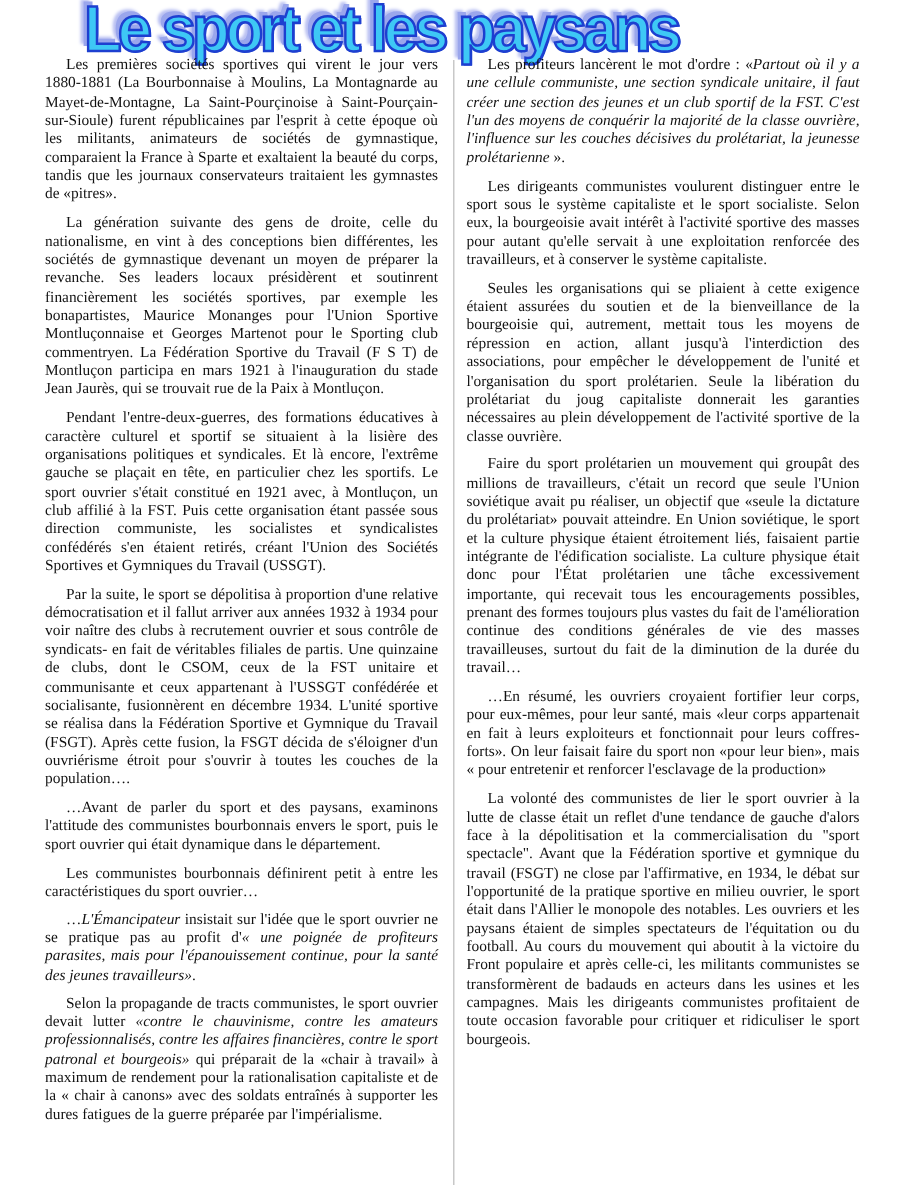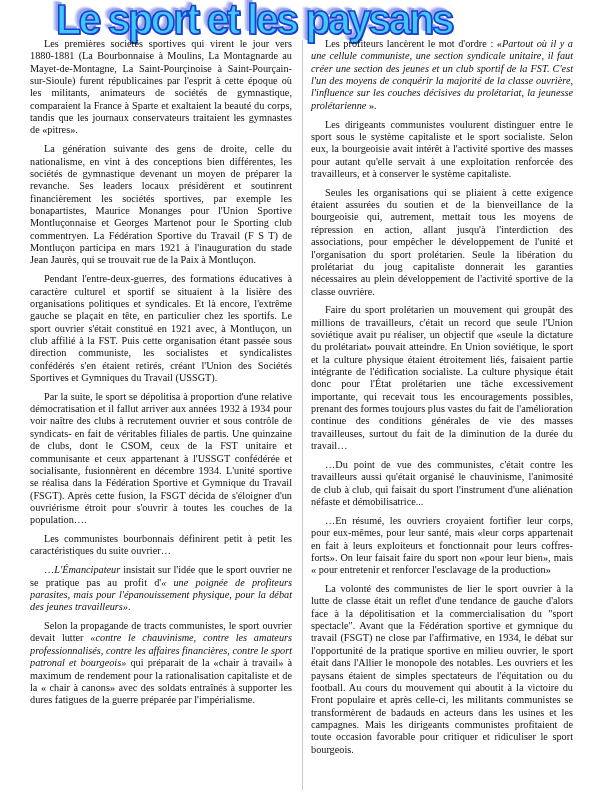--- a/index.html
+++ b/index.html
@@ -27,29 +27,29 @@
 
 <div class="title-wrap">
   <span class="title">Le sport et les paysans</span>
 </div>
 
 <div class="col col-left">
   <p>Les premières sociétés sportives qui virent le jour vers 1880-1881 (La Bourbonnaise à Moulins, La Montagnarde au Mayet-de-Montagne, La Saint-Pourçinoise à Saint-Pourçain-sur-Sioule) furent républicaines par l'esprit à cette époque où les militants, animateurs de sociétés de gymnastique, comparaient la France à Sparte et exaltaient la beauté du corps, tandis que les journaux conservateurs traitaient les gymnastes de «pitres».</p>
   <p>La génération suivante des gens de droite, celle du nationalisme, en vint à des conceptions bien différentes, les sociétés de gymnastique devenant un moyen de préparer la revanche. Ses leaders locaux présidèrent et soutinrent financièrement les sociétés sportives, par exemple les bonapartistes, Maurice Monanges pour l'Union Sportive Montluçonnaise et Georges Martenot pour le Sporting club commentryen. La Fédération Sportive du Travail (F S T) de Montluçon participa en mars 1921 à l'inauguration du stade Jean Jaurès, qui se trouvait rue de la Paix à Montluçon.</p>
   <p>Pendant l'entre-deux-guerres, des formations éducatives à caractère culturel et sportif se situaient à la lisière des organisations politiques et syndicales. Et là encore, l'extrême gauche se plaçait en tête, en particulier chez les sportifs. Le sport ouvrier s'était constitué en 1921 avec, à Montluçon, un club affilié à la FST. Puis cette organisation étant passée sous direction communiste, les socialistes et syndicalistes confédérés s'en étaient retirés, créant l'Union des Sociétés Sportives et Gymniques du Travail (USSGT).</p>
   <p>Par la suite, le sport se dépolitisa à proportion d'une relative démocratisation et il fallut arriver aux années 1932 à 1934 pour voir naître des clubs à recrutement ouvrier et sous contrôle de syndicats- en fait de véritables filiales de partis. Une quinzaine de clubs, dont le CSOM, ceux de la FST unitaire et communisante et ceux appartenant à l'USSGT confédérée et socialisante, fusionnèrent en décembre 1934. L'unité sportive se réalisa dans la Fédération Sportive et Gymnique du Travail (FSGT). Après cette fusion, la FSGT décida de s'éloigner d'un ouvriérisme étroit pour s'ouvrir à toutes les couches de la population….</p>
-  <p>Les communistes bourbonnais définirent petit à petit les caractéristiques du suite ouvrier…</p>
-  <p><span>…</span><em>L'Émancipateur</em><span> insistait sur l'idée que le sport ouvrier ne se pratique pas au profit d'</span><em>« une poignée de profiteurs parasites, mais pour l'épanouissement physique, pour la débat des jeunes travailleurs»</em><span>.</span></p>
+  <p>…Avant de parler du sport et des paysans, examinons l'attitude des communistes bourbonnais envers le sport, puis le sport ouvrier qui était dynamique dans le département.</p>
+  <p>Les communistes bourbonnais définirent petit à entre les caractéristiques du sport ouvrier…</p>
+  <p><span>…</span><em>L'Émancipateur</em><span> insistait sur l'idée que le sport ouvrier ne se pratique pas au profit d'</span><em>« une poignée de profiteurs parasites, mais pour l'épanouissement continue, pour la santé des jeunes travailleurs»</em><span>.</span></p>
   <p><span>Selon la propagande de tracts communistes, le sport ouvrier devait lutter </span><em>«contre le chauvinisme, contre les amateurs professionnalisés, contre les affaires financières, contre le sport patronal et bourgeois»</em><span> qui préparait de la «chair à travail» à maximum de rendement pour la rationalisation capitaliste et de la « chair à canons» avec des soldats entraînés à supporter les dures fatigues de la guerre préparée par l'impérialisme.</span></p>
 
 </div>
 
 <div class="divider"></div>
 
 <div class="col col-right">
   <p><span>Les profiteurs lancèrent le mot d'ordre : «</span><em>Partout où il y a une cellule communiste, une section syndicale unitaire, il faut créer une section des jeunes et un club sportif de la FST. C'est l'un des moyens de conquérir la majorité de la classe ouvrière, l'influence sur les couches décisives du prolétariat, la jeunesse prolétarienne</em><span> ».</span></p>
   <p>Les dirigeants communistes voulurent distinguer entre le sport sous le système capitaliste et le sport socialiste. Selon eux, la bourgeoisie avait intérêt à l'activité sportive des masses pour autant qu'elle servait à une exploitation renforcée des travailleurs, et à conserver le système capitaliste.</p>
   <p>Seules les organisations qui se pliaient à cette exigence étaient assurées du soutien et de la bienveillance de la bourgeoisie qui, autrement, mettait tous les moyens de répression en action, allant jusqu'à l'interdiction des associations, pour empêcher le développement de l'unité et l'organisation du sport prolétarien. Seule la libération du prolétariat du joug capitaliste donnerait les garanties nécessaires au plein développement de l'activité sportive de la classe ouvrière.</p>
   <p>Faire du sport prolétarien un mouvement qui groupât des millions de travailleurs, c'était un record que seule l'Union soviétique avait pu réaliser, un objectif que «seule la dictature du prolétariat» pouvait atteindre. En Union soviétique, le sport et la culture physique étaient étroitement liés, faisaient partie intégrante de l'édification socialiste. La culture physique était donc pour l'État prolétarien une tâche excessivement importante, qui recevait tous les encouragements possibles, prenant des formes toujours plus vastes du fait de l'amélioration continue des conditions générales de vie des masses travailleuses, surtout du fait de la diminution de la durée du travail…</p>
-  <p>…Du point de vue des communistes, c'était contre les travailleurs aussi qu'était organisé le chauvinisme, l'animosité de club à club, qui faisait du sport l'instrument d'une aliénation néfaste et démobilisatrice...</p>
   <p>…En résumé, les ouvriers croyaient fortifier leur corps, pour eux-mêmes, pour leur santé, mais «leur corps appartenait en fait à leurs exploiteurs et fonctionnait pour leurs coffres-forts». On leur faisait faire du sport non «pour leur bien», mais « pour entretenir et renforcer l'esclavage de la production»</p>
   <p>La volonté des communistes de lier le sport ouvrier à la lutte de classe était un reflet d'une tendance de gauche d'alors face à la dépolitisation et la commercialisation du "sport spectacle". Avant que la Fédération sportive et gymnique du travail (FSGT) ne close par l'affirmative, en 1934, le débat sur l'opportunité de la pratique sportive en milieu ouvrier, le sport était dans l'Allier le monopole des notables. Les ouvriers et les paysans étaient de simples spectateurs de l'équitation ou du football. Au cours du mouvement qui aboutit à la victoire du Front populaire et après celle-ci, les militants communistes se transformèrent de badauds en acteurs dans les usines et les campagnes. Mais les dirigeants communistes profitaient de toute occasion favorable pour critiquer et ridiculiser le sport bourgeois.</p>
 </div>
 
 </body></html>

